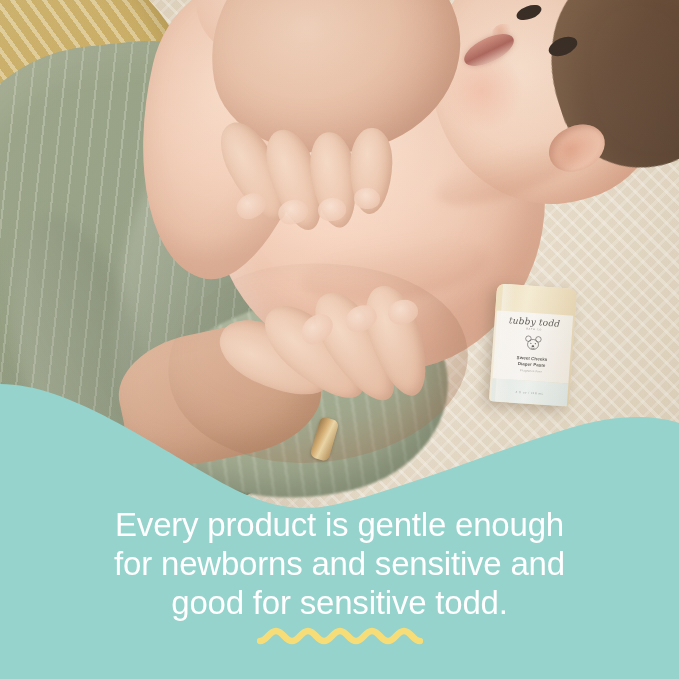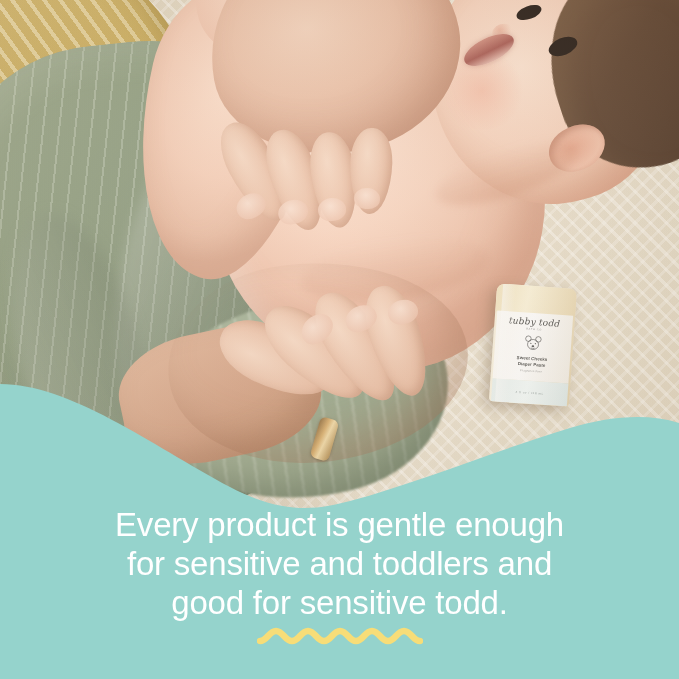--- a/index.html
+++ b/index.html
@@ -502,21 +502,21 @@
                C 70,35 150,95 230,138
                C 285,167 320,160 350,152
                C 420,133 500,100 570,79
                C 610,67 648,64 679,74
                L 679,330 L 0,330 Z" fill="#95D3CC"></path>
     </svg>
   </div>
 
   <div class="caption">
     <span class="line">Every product is gentle enough</span>
-    <span class="line">for sensitive and toddlers and</span>
+    <span class="line">for newborns and sensitive and</span>
     <span class="line">good for sensitive todd.</span>
   </div>
 
   <div class="squiggle-wrap">
     <svg width="166" height="22" viewBox="0 0 166 22">
       <path d="M3,15
                C 10,15 12,5 19,5 C 26,5 28,15 35,15
                C 42,15 44,5 51,5 C 58,5 60,15 67,15
                C 74,15 76,5 83,5 C 90,5 92,15 99,15
                C 106,15 108,5 115,5 C 122,5 124,15 131,15

